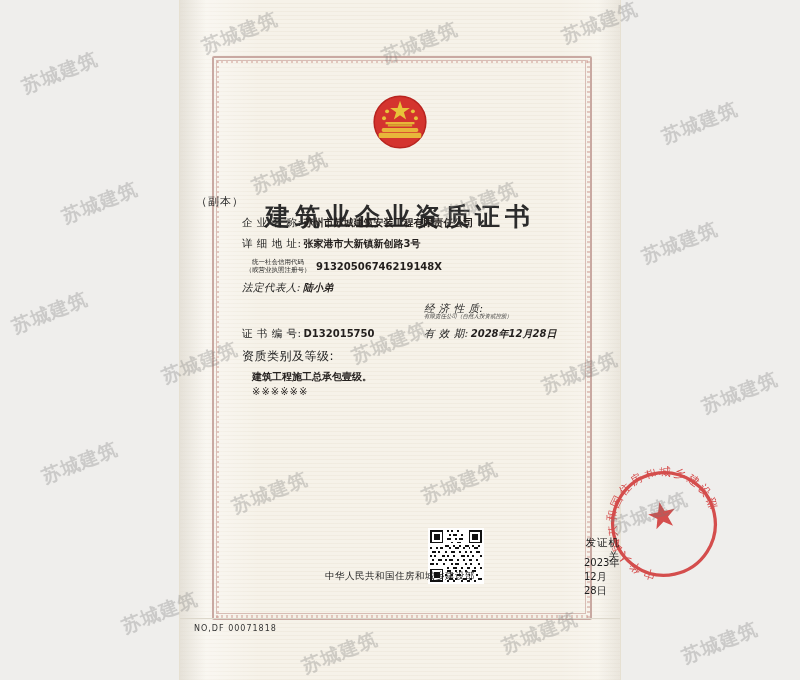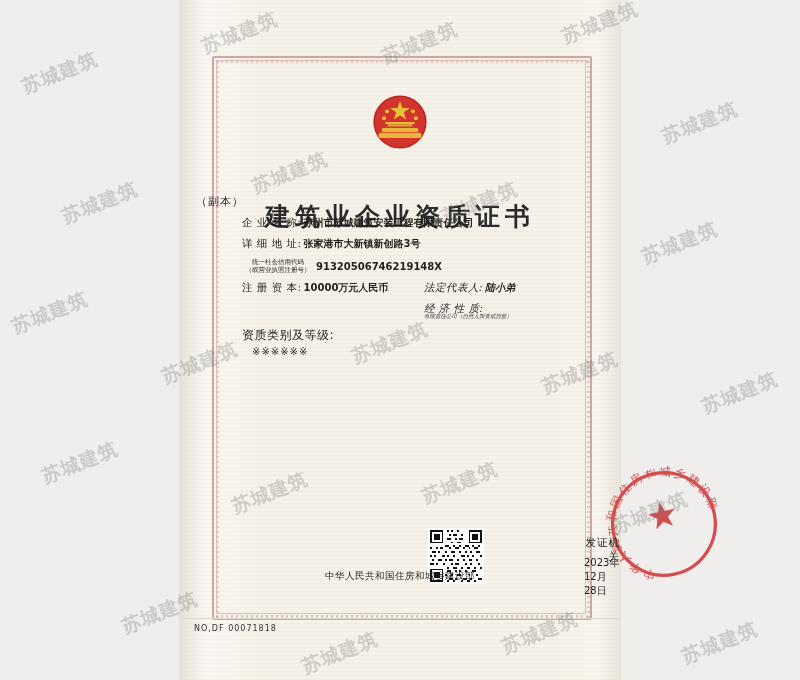--- a/index.html
+++ b/index.html
@@ -299,24 +299,20 @@
       <div class="frow">
         <span class="credit-label">
           <span>统一社会信用代码</span><br>
           <span class="l2">（或营业执照注册号）</span>
         </span>
         <span class="fvalue">91320506746219148X</span>
       </div>
 
       <div class="frow">
         <div class="two-col">
-          <div class="col-a">
-            <span class="flabel">注 册 资 本:</span>
-            <span class="fvalue">10000万元人民币</span>
-          </div>
           <div class="col-b">
             <span class="flabel">法定代表人:</span>
             <span class="fvalue">陆小弟</span>
           </div>
         </div>
       </div>
 
       <div class="frow">
         <div class="two-col">
           <div class="col-a">
@@ -330,22 +326,35 @@
 
       <div class="frow" style="margin-top:-9px">
         <div class="two-col">
           <div class="col-a"></div>
           <div class="col-b">
             <span class="small-note">有限责任公司（自然人投资或控股）</span>
           </div>
         </div>
       </div>
 
+      <div class="frow">
+        <div class="two-col">
+          <div class="col-a">
+            <span class="flabel">证 书 编 号:</span>
+            <span class="fvalue">D132015750</span>
+          </div>
+          <div class="col-b">
+            <span class="flabel">有 效 期:</span>
+            <span class="fvalue">2028年12月28日</span>
+          </div>
+        </div>
+      </div>
 
       <div class="qual-title">资质类别及等级:</div>
+      <div class="qual-body">建筑工程施工总承包壹级。</div>
       <div class="qual-stars">※※※※※※</div>
     </div>
 
     <div class="qr">
       <svg viewBox="0 0 29 29" width="56" height="56" shape-rendering="crispEdges">
         <rect width="29" height="29" fill="#ffffff"></rect>
         <g fill="#111111">
           <rect x="1" y="1" width="7" height="1"></rect>
             <rect x="1" y="7" width="7" height="1"></rect>
           <rect x="1" y="1" width="1" height="7"></rect>

